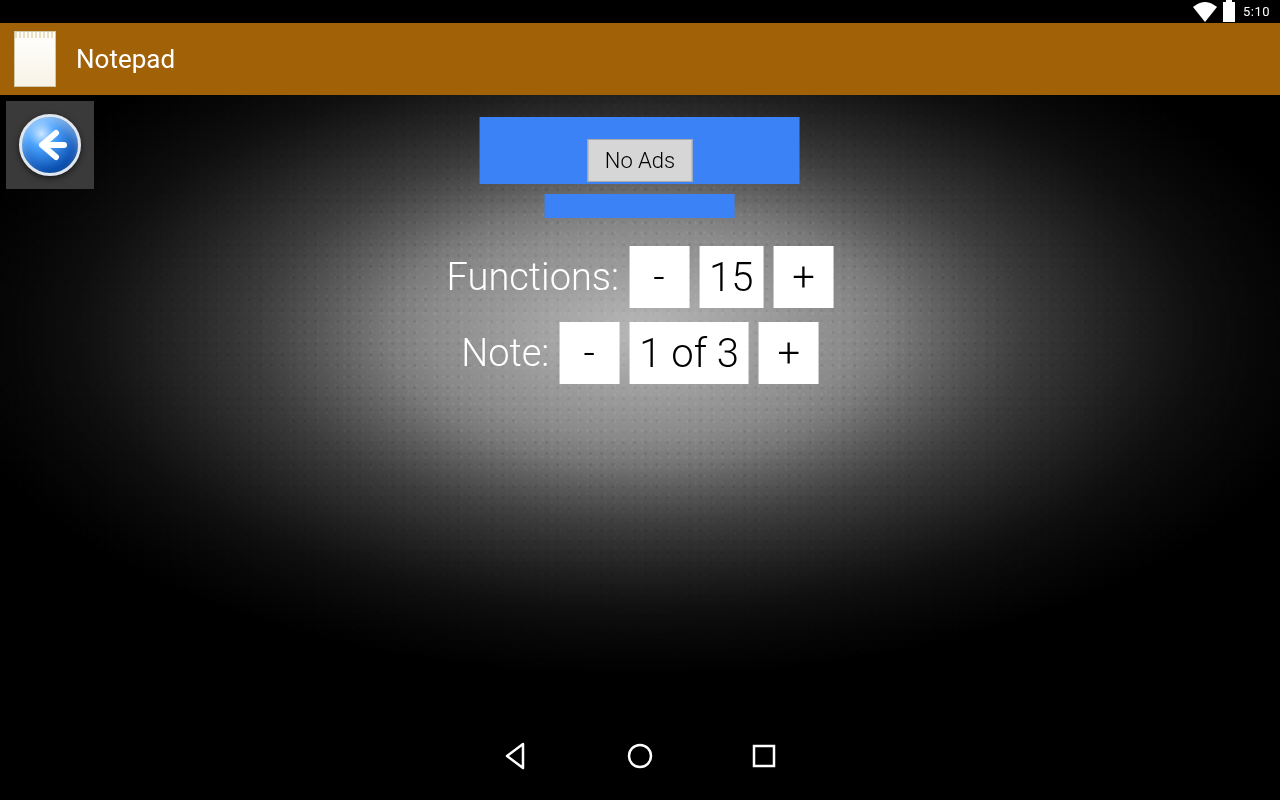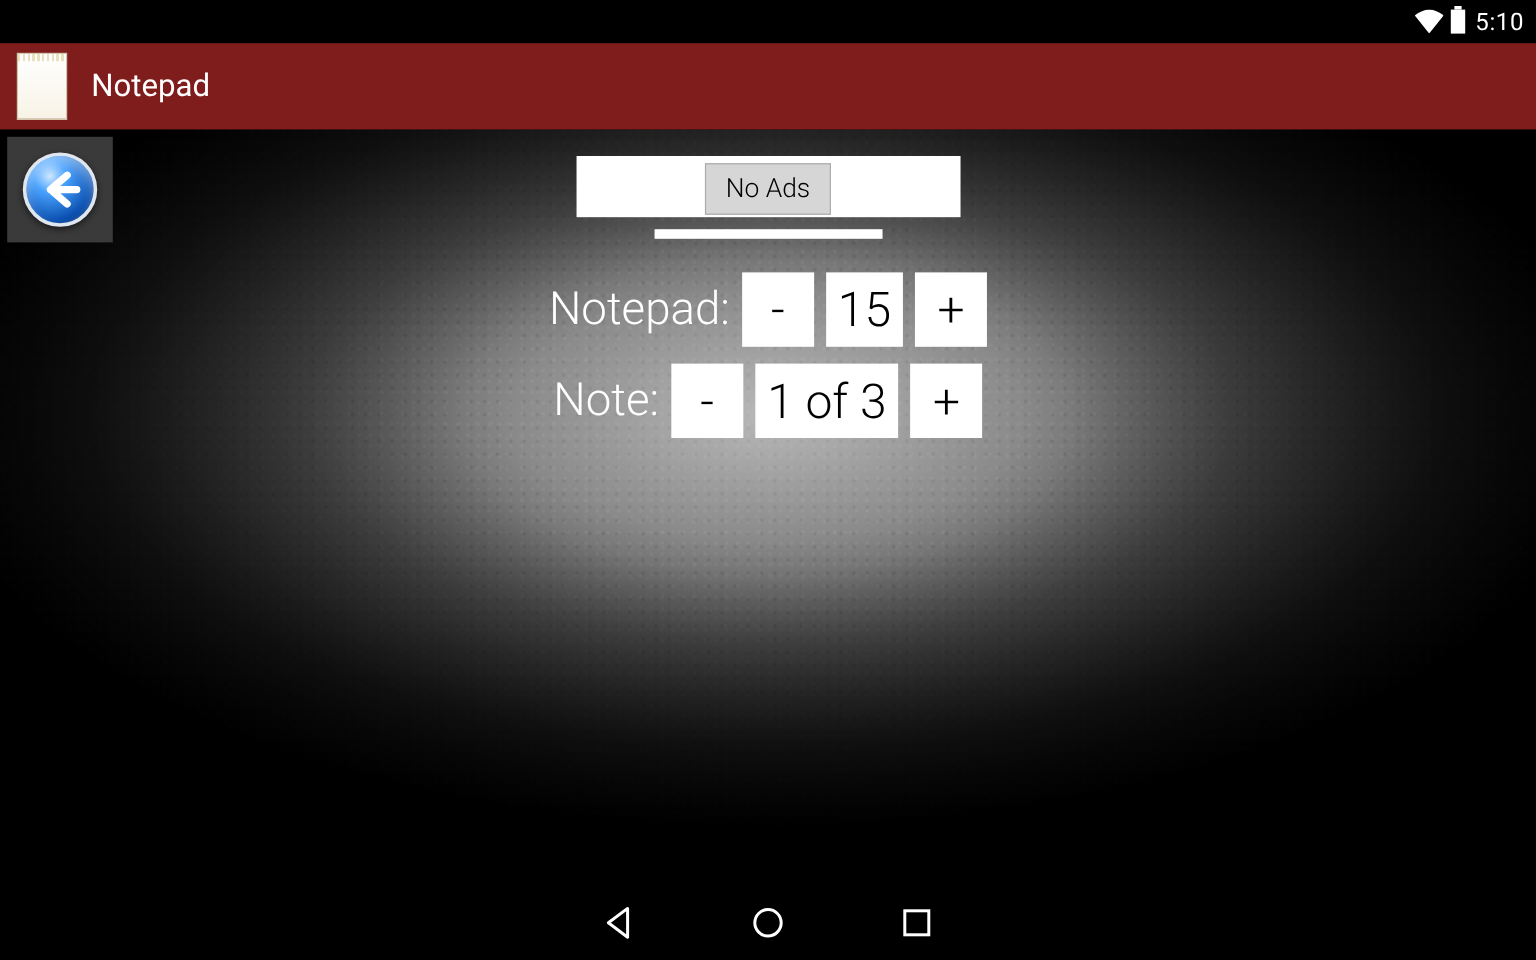--- a/index.html
+++ b/index.html
@@ -1,32 +1,32 @@
 <!DOCTYPE html>
 <html><head>
 <meta charset="utf-8">
 <style>
   * { margin: 0; padding: 0; box-sizing: border-box; }
   html, body { width: 1280px; height: 800px; overflow: hidden; font-family: Roboto, "Helvetica Neue", Arial, sans-serif; background: #000; }
 
   
   .status-bar {
-    height: 36px; background: #000; color: #fff;
+    height: 23px; background: #000; color: #fff;
     display: flex; align-items: center; justify-content: flex-end;
-    padding: 0 10px; font-size: 20px; letter-spacing: 0.5px;
+    padding: 0 10px; font-size: 13px; letter-spacing: 0.5px;
   }
   .status-bar .wifi { margin-right: 6px; }
   .status-bar .wifi svg { display:block; }
   .status-bar .batt { width: 12px; height: 20px; background:#fff; position:relative; margin-right:8px; }
   .status-bar .batt::before { content:""; position:absolute; top:-3px; left:3px; width:6px; height:3px; background:#fff; }
   .status-bar .clock { font-weight: 400; }
 
   
   .action-bar {
-    height: 72px; background: #7f1d1d; color: #fff; display:flex; align-items:center;
+    height: 72px; background: #a16207; color: #fff; display:flex; align-items:center;
     padding: 0 14px; gap: 20px;
   }
   .app-icon {
     width: 42px; height: 56px; background: linear-gradient(#fff,#f8f3e6);
     border: 1px solid #d0c8a8; position: relative;
   }
   .app-icon::before{
     content:""; position:absolute; top:0; left:0; right:0; height:6px;
     background: repeating-linear-gradient(90deg,#e8e0c0 0 2px,transparent 2px 4px);
   }
@@ -66,22 +66,22 @@
   }
   .back-orb svg { display:block; }
 
   .options-col {
     position:absolute; left:50%; top:22px; transform:translateX(-50%);
     color:#fff; text-align:center; font-weight:300;
   }
   .options-title { font-size:40px; margin-bottom:30px; white-space:nowrap; }
 
   .panel {
-    background:#ffffff; color:#000; display:inline-block; text-align:center;
-    padding:6px 2px 2px 2px; margin-bottom:10px;
+    background:#3b82f6; color:#000; display:inline-block; text-align:center;
+    padding:22px 2px 2px 2px; margin-bottom:10px;
   }
   .panel .btn {
     display:inline-block; background:#d6d6d6; border:1px solid #aaa;
     font-size:22px; padding:8px 16px; cursor:pointer;
   }
   .panel .desc { font-size:21px; margin-top:18px; white-space:nowrap; }
 
   .stepper-row {
     display:flex; align-items:center; justify-content:center; gap:10px;
     margin-top:14px; white-space:nowrap;
@@ -131,21 +131,21 @@
   <div class="options-col">
 
     <div class="panel" style="min-width:320px;">
       <div class="btn">No Ads</div>
     </div>
     <br>
     <div class="panel" style="min-width:190px;">
     </div>
 
     <div class="stepper-row">
-      <span class="stepper-label">Notepad:</span>
+      <span class="stepper-label">Functions:</span>
       <span class="sq btn">-</span>
       <span class="sq value-box">15</span>
       <span class="sq btn">+</span>
     </div>
 
     <div class="stepper-row">
       <span class="stepper-label">Note:</span>
       <span class="sq btn">-</span>
       <span class="sq value-box" style="min-width:110px;">1 of 3</span>
       <span class="sq btn">+</span>

